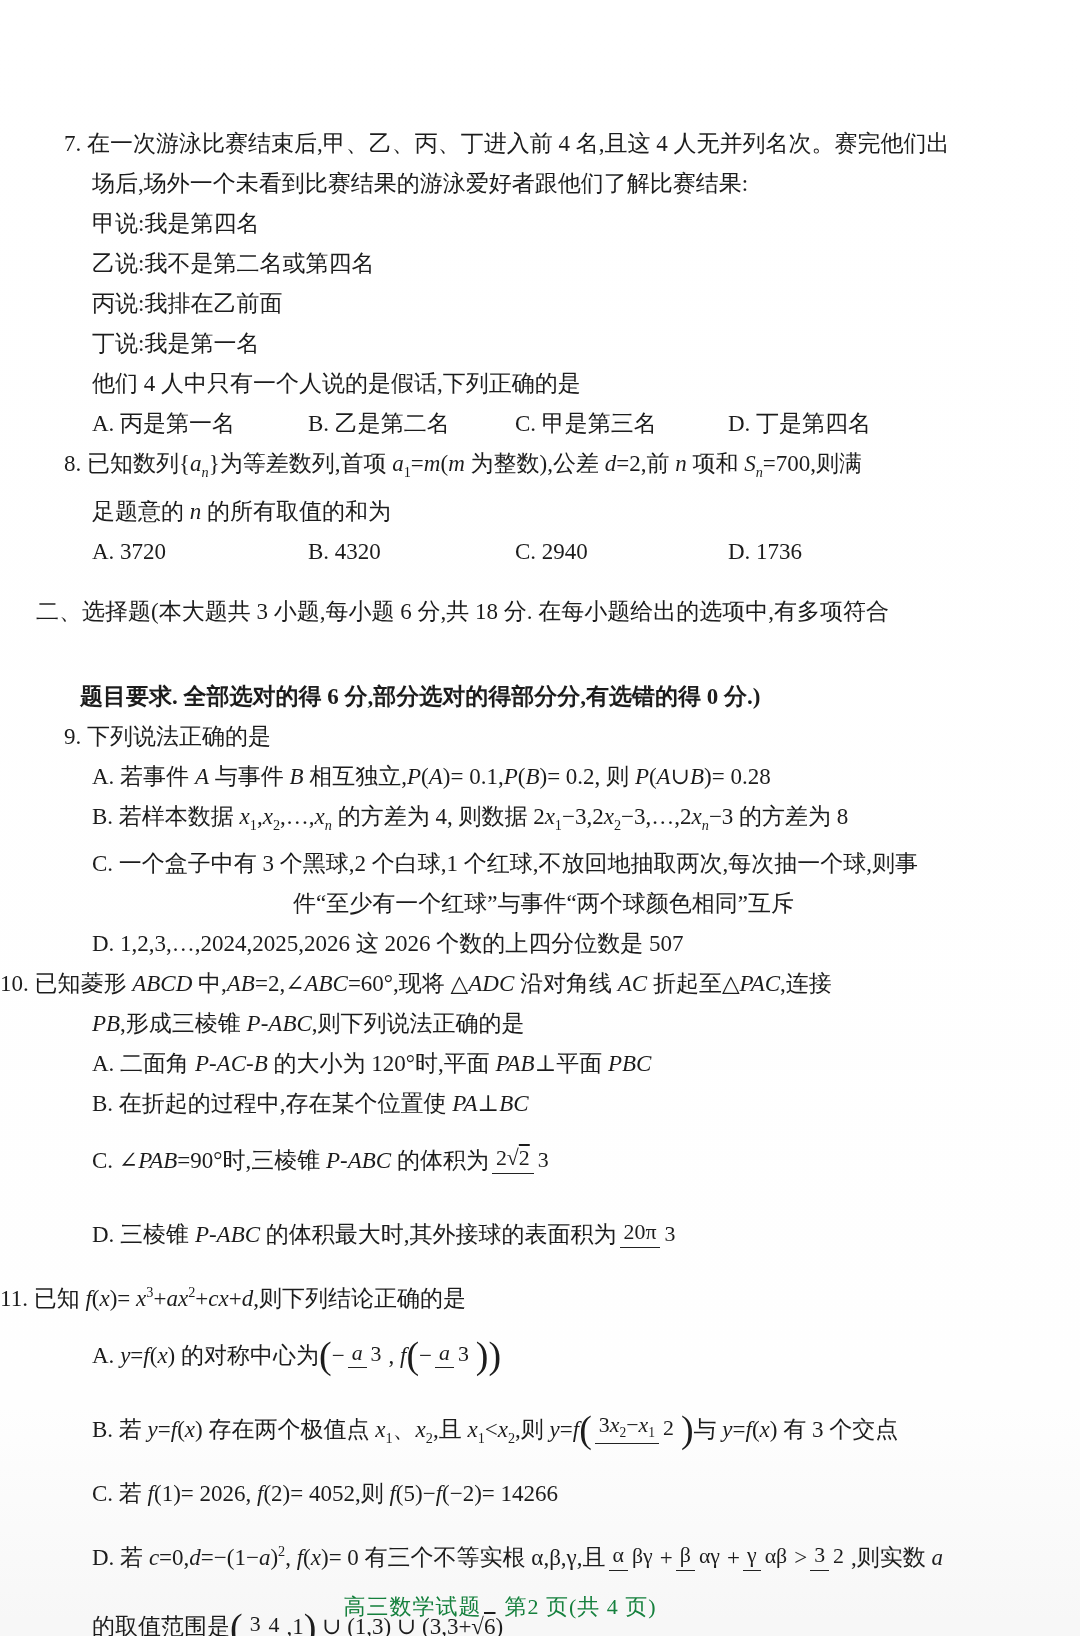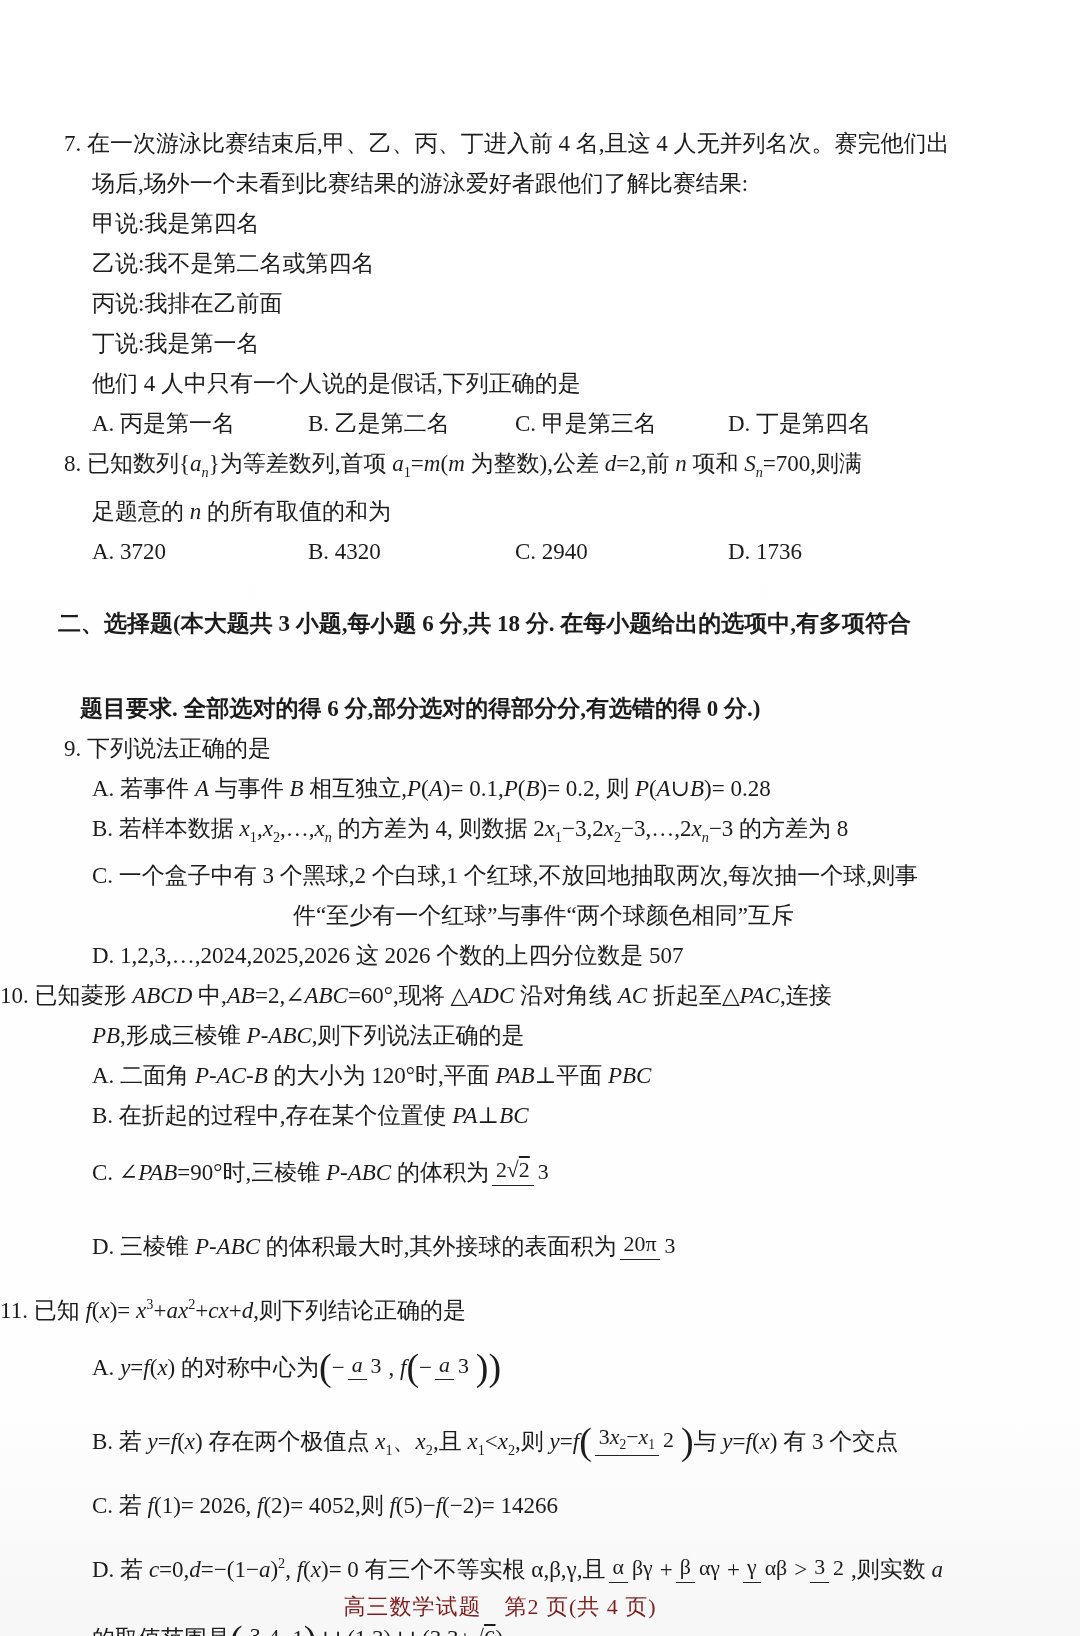--- a/index.html
+++ b/index.html
@@ -17,21 +17,21 @@
   .ln{
     font-size:23px;
     line-height:40px;
     min-height:40px;
     white-space:nowrap;
   }
   .q   {padding-left:64px;}
   .qw  {}
   .c   {padding-left:92px;}
   .c2  {padding-left:67px;text-align:center;}
-  .sec {padding-left:58px;font-weight:700;margin-top:32px;}
+  .sec {padding-left:36px;font-weight:400;margin-top:20px;}
   .sec2{padding-left:80px;font-weight:700;margin-top:45px;}
   .opts{padding-left:92px;display:grid;grid-template-columns:216px 207px 213px auto;}
   .tall{line-height:74px;min-height:74px;}
   .rng {line-height:64px;min-height:64px;}
   i{font-family:"Liberation Serif","DejaVu Serif",serif;}
   sub{font-size:62%;}
   sup{font-size:62%;}
   .frac{
     display:inline-flex;flex-direction:row;align-items:center;
     vertical-align:middle;font-size:95%;line-height:1.18;
@@ -39,21 +39,21 @@
   }
   .frac .nu{border-bottom:1.6px solid #222;padding:0 4px 1px;}
   .frac .de{padding:1px 4px 0;}
   .bp{
     display:inline-block;font-size:165%;font-weight:400;
     vertical-align:middle;line-height:.9;transform:translateY(-2px);
   }
   .rt{text-decoration:overline;}
   .footer{
     position:absolute;left:0;bottom:14px;width:1000px;
-    text-align:center;font-size:22px;color:#7f1d1d;
+    text-align:center;font-size:22px;color:#15803d;
     letter-spacing:1px;
   }
 </style>
 </head>
 <body>
 
 <div class="page">
   <div>
       <div class="ln q">7. 在一次游泳比赛结束后,甲、乙、丙、丁进入前 4 名,且这 4 人无并列名次。赛完他们出</div>
       <div class="ln c">场后,场外一个未看到比赛结果的游泳爱好者跟他们了解比赛结果:</div>

